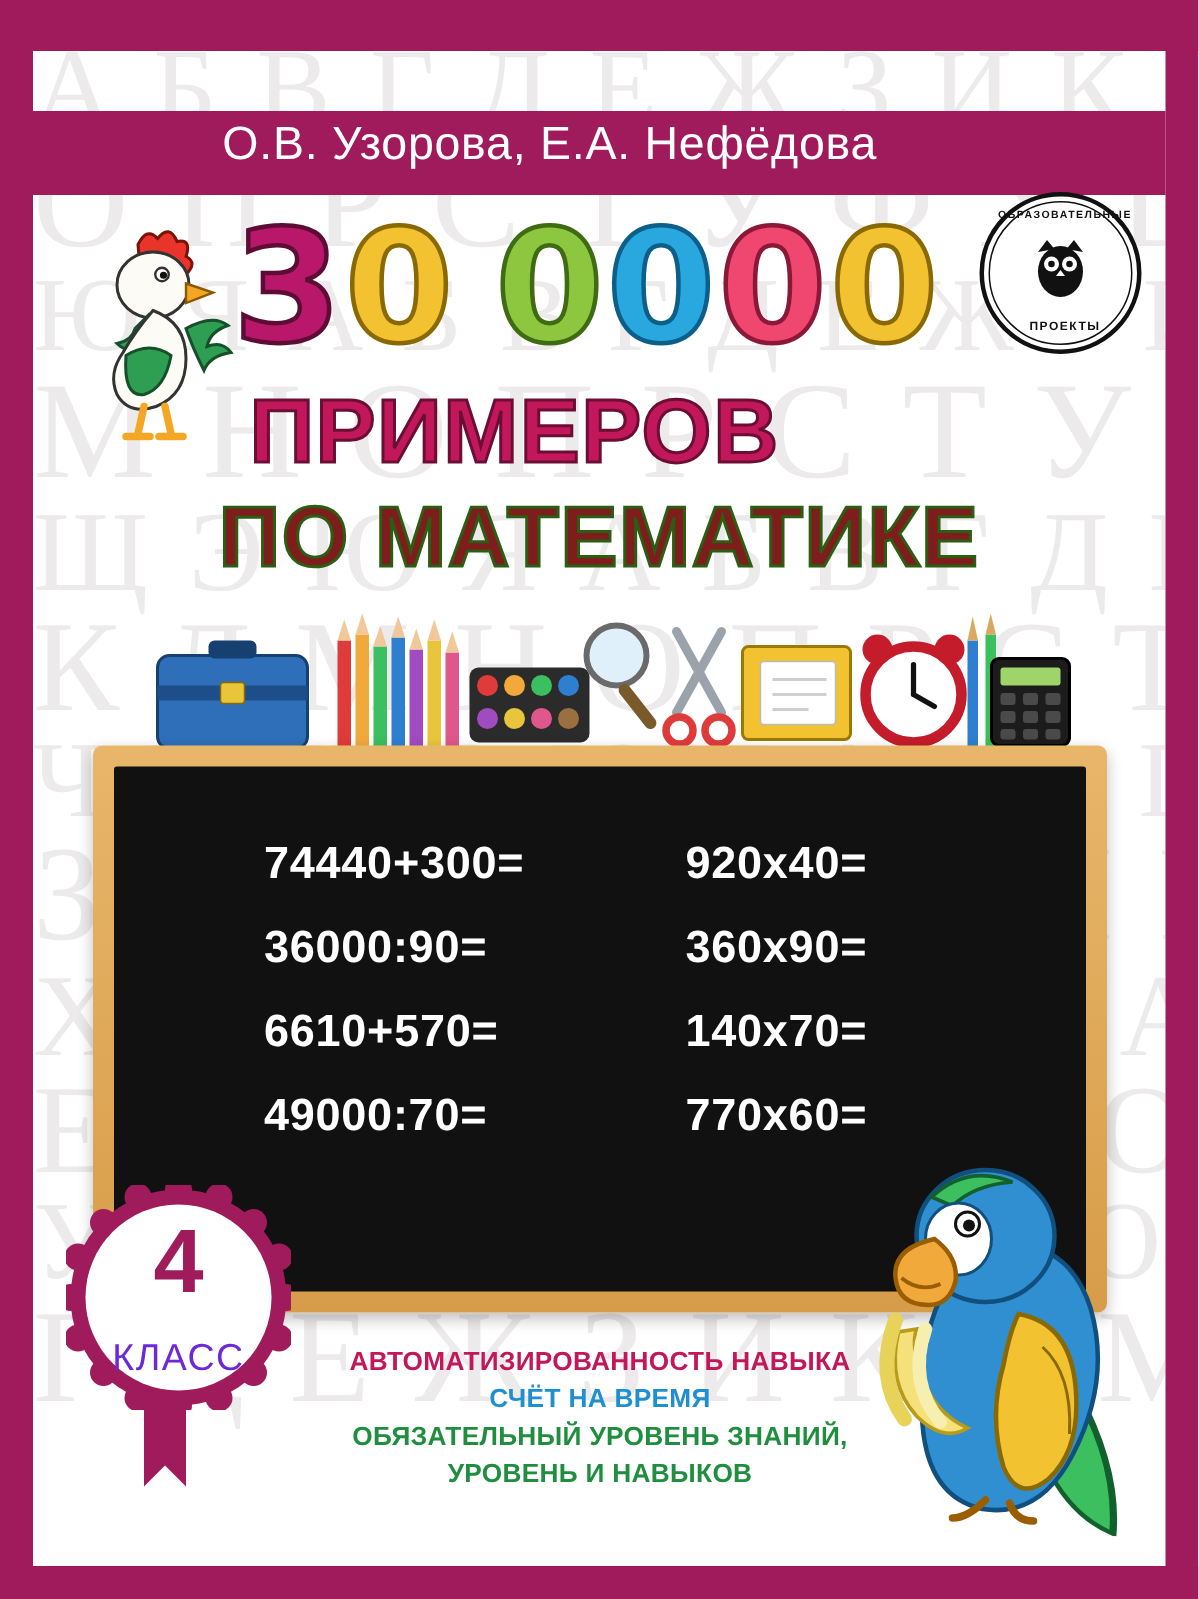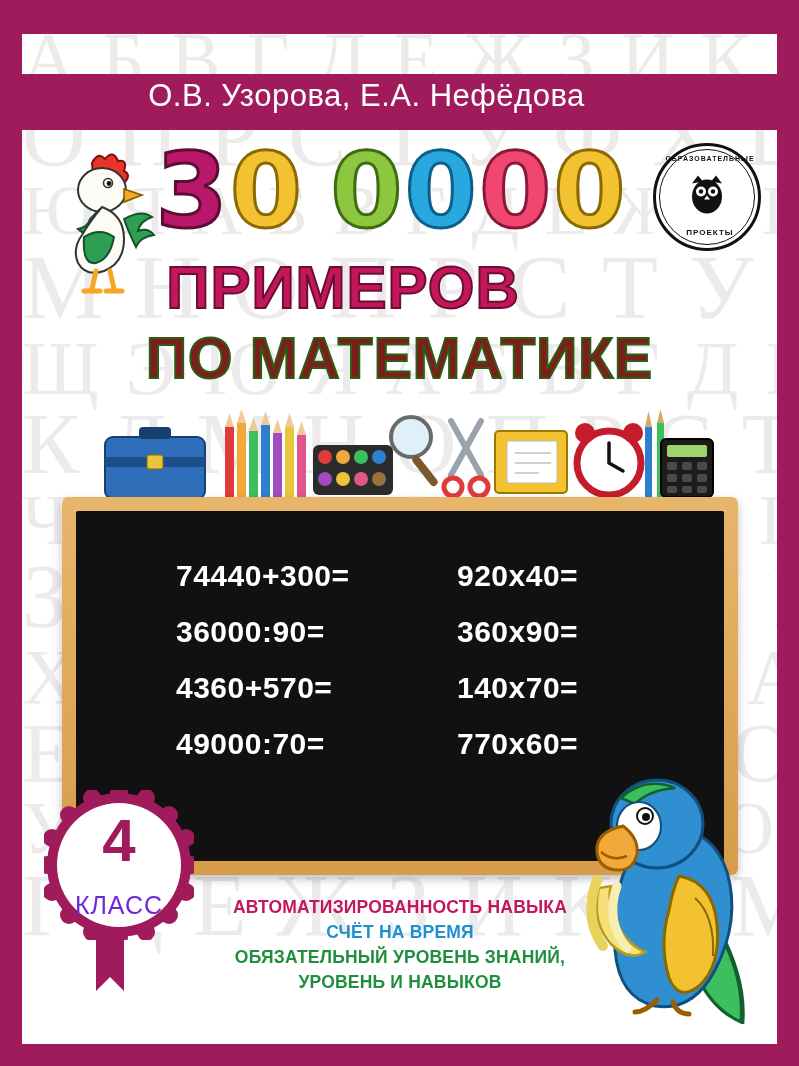--- a/index.html
+++ b/index.html
@@ -99,21 +99,21 @@
     z-index: 5;
     font-size: 57px;
     font-weight: bold;
     color: #7f1d1d;
     -webkit-text-stroke: 2px #2b5d12;
     letter-spacing: 1px;
   }
 
   
   .seal {
-    position: absolute; right: 38px; top: 143px;
+    position: absolute; right: 38px; top: 128px;
     width: 108px; height: 108px;
     border-radius: 50%;
     background: #ffffff;
     border: 3px solid #111;
     z-index: 7;
   }
   .seal .seal-inner {
     position: absolute; left: 50%; top: 50%;
     transform: translate(-50%,-50%);
     width: 96px; height: 96px;
@@ -399,21 +399,21 @@
       </g>
     </g>
   </svg>
 
   <div class="board-frame">
     <div class="board">
       <div class="board-cols">
         <div class="board-col left">
           <div class="eq">74440+300=</div>
           <div class="eq">36000:90=</div>
-          <div class="eq">4360+570=</div>
+          <div class="eq">6610+570=</div>
           <div class="eq">49000:70=</div>
         </div>
         <div class="board-col right">
           <div class="eq">920х40=</div>
           <div class="eq">360х90=</div>
           <div class="eq">140х70=</div>
           <div class="eq">770х60=</div>
         </div>
       </div>
     </div>

